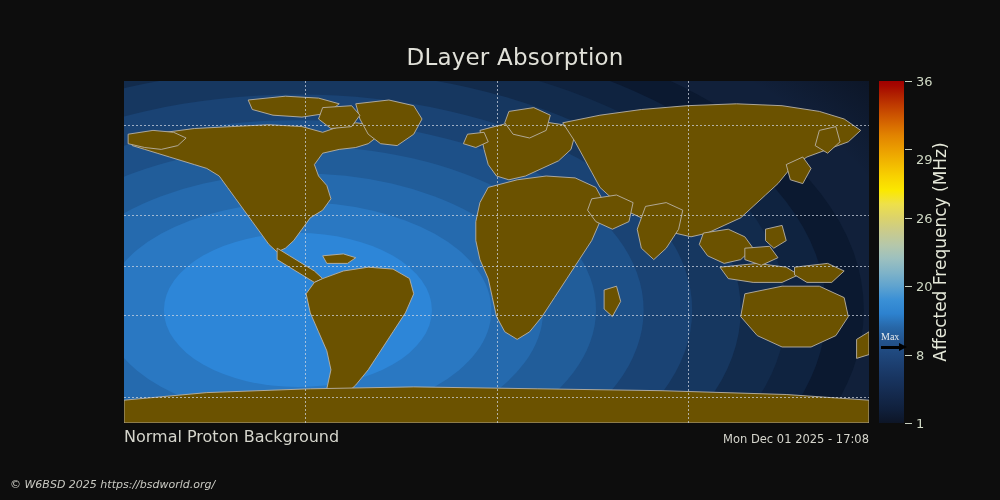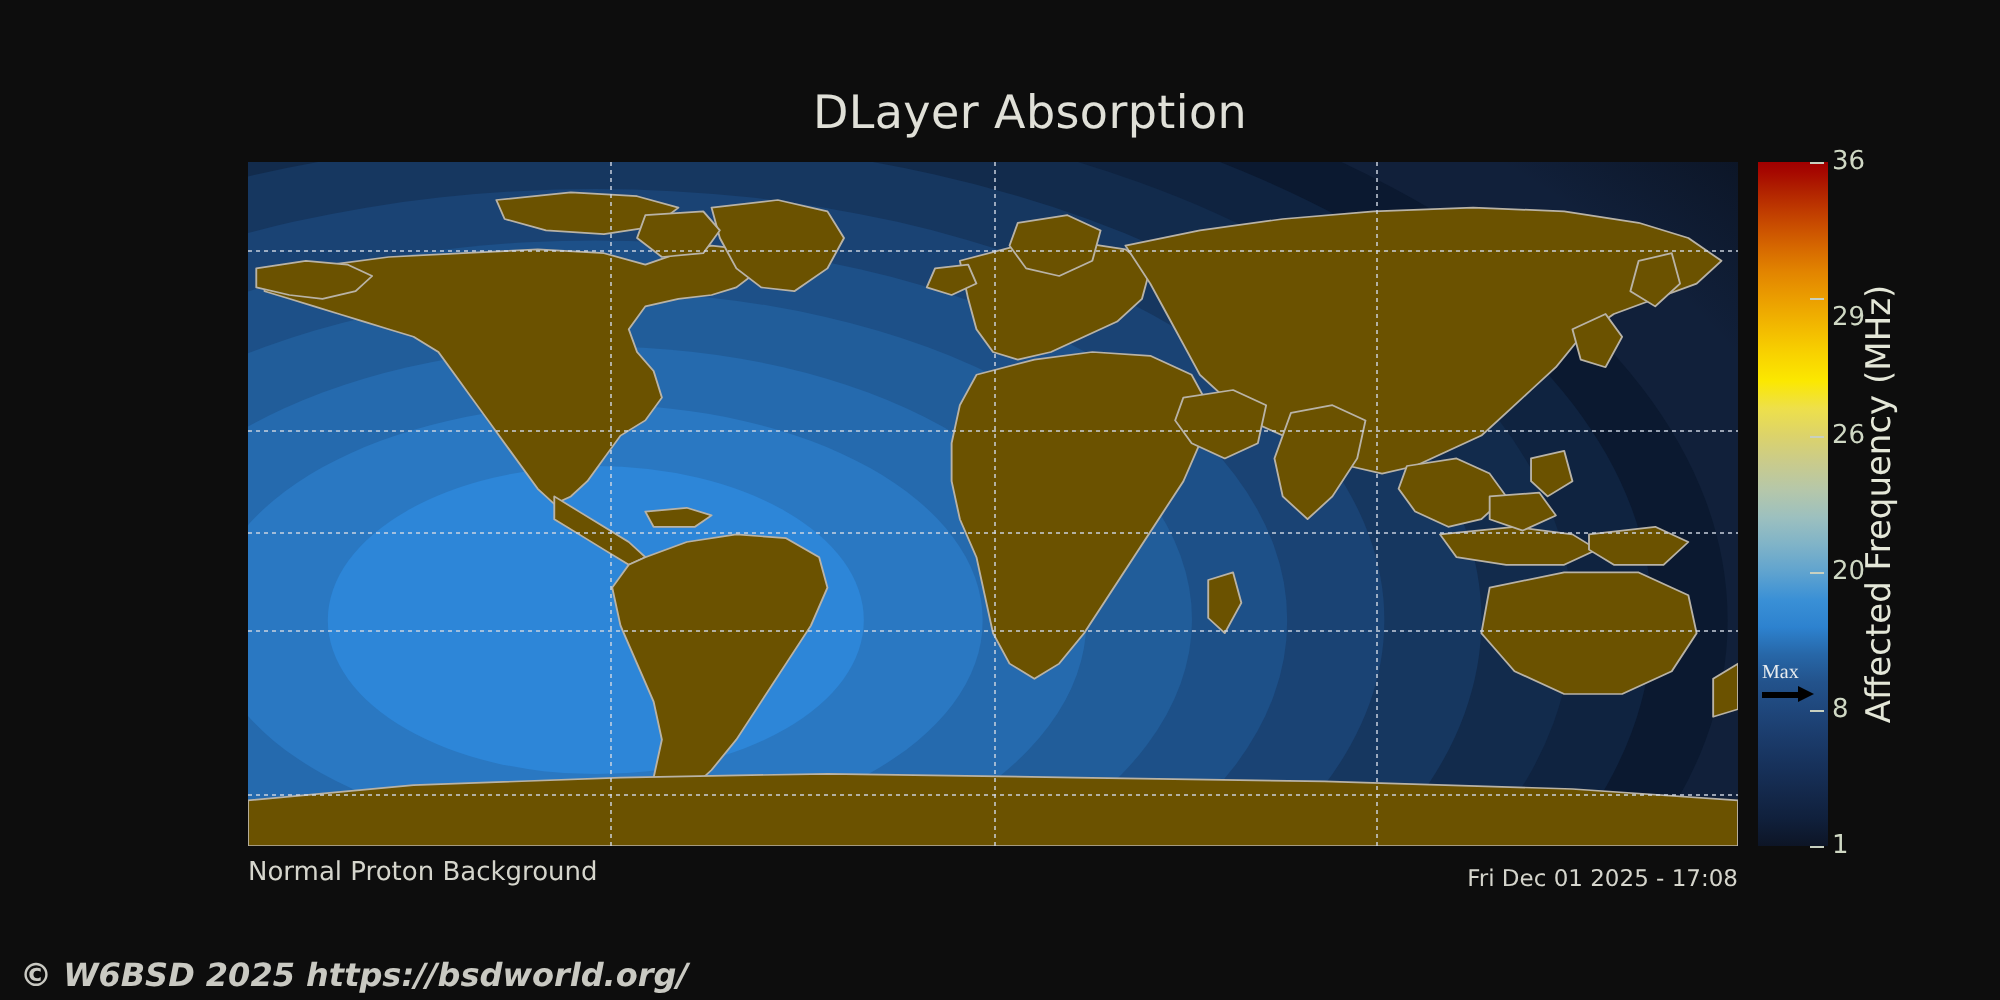--- a/index.html
+++ b/index.html
@@ -83,21 +83,21 @@
     background-image: linear-gradient(to bottom, #cfd6e2 50%, rgba(0,0,0,0) 0%);
     background-size: 1px 4px;
     background-repeat: repeat-y;
     opacity: .72;
   }
 
   
   #colorbar-panel {
     position: absolute;
     left: 879px; top: 81px;
-    width: 35px; height: 342px;
+    width: 25px; height: 342px;
   }
   #colorbar-gradient {
     position: absolute; inset: 0;
     background: linear-gradient(to top,
       #0d1526 0%,
       #10203c 4%,
       #14294c 8%,
       #17325c 12%,
       #1b3c6c 16%,
       #1f477c 20%,
@@ -177,40 +177,39 @@
     width: 0; height: 0;
     border-top: 4.5px solid transparent;
     border-bottom: 4.5px solid transparent;
     border-left: 8px solid #000;
   }
 
   
   #note-left {
     position: absolute;
     left: 124px; top: 429px;
-    font-size: 13px;
+    font-size: 16px;
     color: #d5d5cc;
     line-height: 15px;
     font-family: "DejaVu Sans", sans-serif;
   }
   #timestamp {
     position: absolute;
     right: 131px; top: 432px;
     font-size: 11.5px;
     color: #d5d5cc;
     font-family: "DejaVu Sans", sans-serif;
   }
   #footer-credit {
     position: absolute;
     left: 10px; top: 478px;
-    font-size: 16px;
+    font-size: 11px;
     font-style: italic;
     color: #c9c9c2;
     font-family: "DejaVu Sans", sans-serif;
-    font-weight: bold;
   }
 </style>
 </head>
 <body>
 
 <div id="chart-title">DLayer Absorption</div>
 
 <div id="map-panel">
 
   <div id="ocean-layer"></div>
@@ -317,15 +316,15 @@
     </span>
   </div>
 </div>
 
 <div id="colorbar-axis-label">Affected Frequency (MHz)</div>
 
 <div id="note-left">
   <div>Normal Proton Background</div>
 </div>
 
-<div id="timestamp">Fri Dec 01 2025 - 17:08</div>
+<div id="timestamp">Mon Dec 01 2025 - 17:08</div>
 
 <div id="footer-credit">© W6BSD 2025 https://bsdworld.org/</div>
 
 </body></html>

